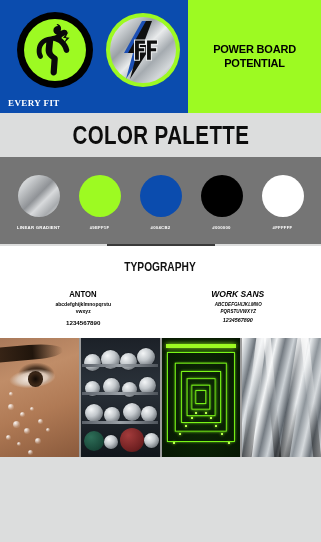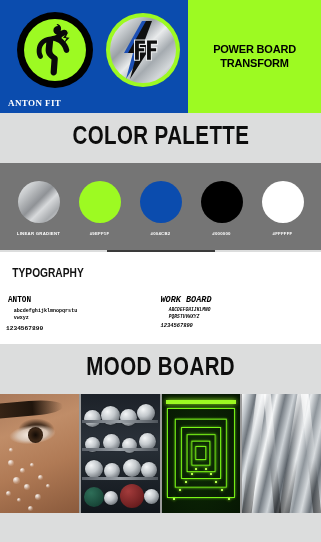--- a/index.html
+++ b/index.html
@@ -30,21 +30,21 @@
 
   .brandmark{
     position:absolute;left:8px;bottom:5px;
     color:#ffffff;font-family:"Liberation Serif",serif;font-weight:bold;
     font-size:9px;letter-spacing:0.4px;
   }
 
   
   .band-title{
     background:#dcdddd;text-align:center;
-    padding:8px 0 13px;
+    padding:8px 0 7px;
   }
   .band-title .t{
     font-family:"Liberation Sans Narrow","Liberation Sans",sans-serif;
     font-weight:bold;font-size:25px;letter-spacing:0.5px;color:#0d0d0d;
     transform:scaleX(0.82);display:inline-block;transform-origin:center;
   }
 
   
   .palette{background:#757575;padding:18px 0 14px;}
   .swatch-row{display:flex;justify-content:space-around;align-items:flex-start;padding:0 8px;}
@@ -58,27 +58,27 @@
   .sw-label{
     color:#fff;font-size:4.3px;letter-spacing:0.25px;font-weight:bold;
     white-space:nowrap;
   }
   .rule{
     height:2px;background:#3a3a3a;width:108px;margin:0 auto;
   }
 
   
   .mid{background:#ffffff;display:flex;padding:11px 0 12px;}
-  .col{flex:1;text-align:left;padding:0 6px;box-sizing:border-box;}
+  .col{flex:1;text-align:center;padding:0 6px;box-sizing:border-box;}
   .col-h{
     font-family:"Liberation Sans Narrow","Liberation Sans",sans-serif;
     font-weight:bold;font-size:12px;color:#111;margin-bottom:9px;
     transform:scaleX(0.85);display:inline-block;
   }
-  .fonts{display:flex;justify-content:center;font-family:Liberation Mono, monospace;}
+  .fonts{display:flex;justify-content:center;}
   .fcol{width:50%;}
   .f-name{
     font-weight:bold;font-size:9px;color:#000;margin-bottom:2px;
     transform:scaleX(0.86);display:inline-block;
   }
   .f-name.italic{font-style:italic;font-size:8.5px;transform:scaleX(1);}
   .f-alpha{
     font-weight:bold;font-size:5.6px;line-height:1.32;color:#000;
     transform:scaleX(0.9);display:block;word-break:break-all;
   }
@@ -191,27 +191,27 @@
             <path fill="#1b4fb5" d="M40 12L22 44h9l-7 26 22-34h-9l9-24z"></path>
             <path fill="#0f0f0f" d="M44 12L26 44h9l-7 26 22-34h-9l9-24z"></path>
             <g fill="#0f0f0f" stroke="#e9ebec" stroke-width="1.1">
               <path d="M32.5 31h11v4.4h-6.1v3.2h5.3v4.3h-5.3v8.3h-4.9z"></path>
               <path d="M44.5 31h11v4.4h-6.1v3.2h5.3v4.3h-5.3v8.3h-4.9z"></path>
             </g>
           </svg>
         </div>
 
       </div>
-      <div class="brandmark">ANTON FIT</div>
+      <div class="brandmark">EVERY FIT</div>
     </div>
 
     <div class="hero-right">
       <div class="tagline">
         <div>POWER BOARD</div>
-        <div>TRANSFORM</div>
+        <div>POTENTIAL</div>
       </div>
     </div>
   </div>
 
   <div class="band-title">
     <span class="t">COLOR PALETTE</span>
   </div>
 
   <div class="palette">
     <div class="swatch-row">
@@ -244,34 +244,31 @@
     <div class="col">
       <span class="col-h">TYPOGRAPHY</span>
       <div class="fonts">
         <div class="fcol">
           <span class="f-name">ANTON</span>
           <span class="f-alpha">abcdefghijklmnopqrstu</span>
           <span class="f-alpha">vwxyz</span>
           <div class="f-num">1234567890</div>
         </div>
         <div class="fcol">
-          <span class="f-name italic">WORK BOARD</span>
+          <span class="f-name italic">WORK SANS</span>
           <span class="f-alpha italic">ABCDEFGHIJKLMNO</span>
           <span class="f-alpha italic">PQRSTUVWXYZ</span>
           <div class="f-num italic">1234567890</div>
         </div>
       </div>
     </div>
 
 
   </div>
 
-  <div class="band-title">
-    <span class="t">MOOD BOARD</span>
-  </div>
 
   <div class="mood-strip">
 
     <div class="mi m-eye">
       <div class="brow"></div>
       <div class="lid"></div>
       <div class="iris"></div>
       <div class="drops">
         <span style="left:10%;top:56%;width:6px;height:6px"></span>
         <span style="left:26%;top:62%;width:5px;height:5px"></span>

